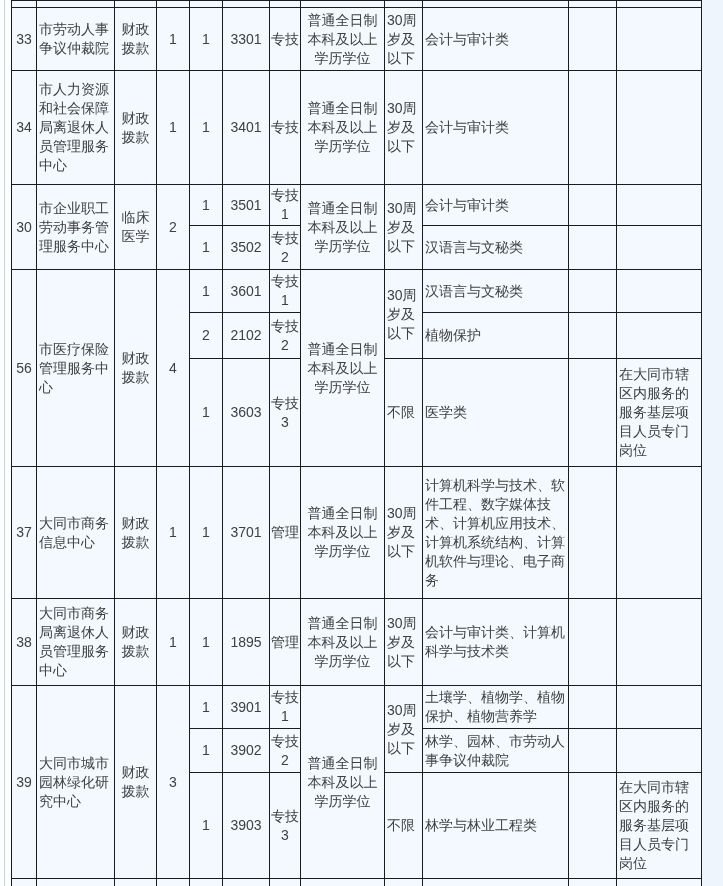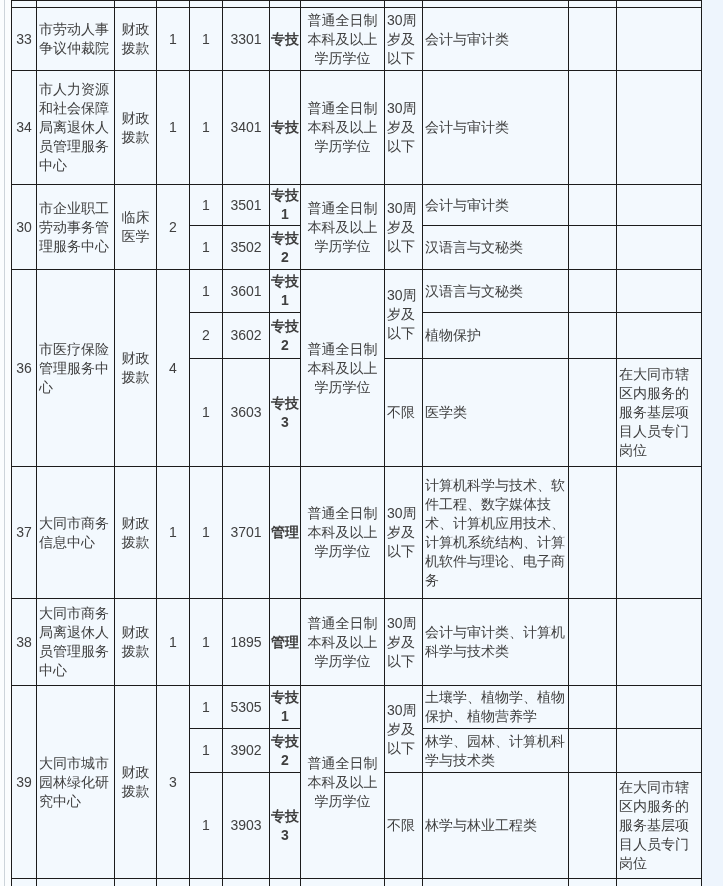--- a/index.html
+++ b/index.html
@@ -16,21 +16,21 @@
     border-collapse: collapse; table-layout: fixed;
     width: 691px; background: #f3f9fe;
   }
   td {
     border: 1px solid #1c1c1c;
     font-size: 14px; line-height: 19px; color: #404040;
     vertical-align: middle; text-align: center;
     padding: 1px 2px; word-break: break-all; overflow: hidden;
   }
   td.l { text-align: left; }
-  td.type { padding: 1px 0; font-weight: bold; }
+  td.type { padding: 1px 0; }
   tr.pt td { padding: 0; height: 7px; line-height: 0; }
   tr.pb td { vertical-align: top; padding-top: 5px; }
 </style>
 </head>
 <body>
 
 <div class="left-strip"></div>
 <div class="page-edge"></div>
 
 <table class="grid">
@@ -113,37 +113,37 @@
   <tr style="height:44px">
     <td>1</td>
     <td>3502</td>
     <td class="type">专技2</td>
     <td class="l">汉语言与文秘类</td>
     <td></td>
     <td class="l"></td>
   </tr>
 
   <tr style="height:43px">
-    <td rowspan="3">36</td>
+    <td rowspan="3">56</td>
     <td rowspan="3" class="l">市医疗保险管理服务中心</td>
     <td rowspan="3">财政拨款</td>
     <td rowspan="3">4</td>
     <td>1</td>
     <td>3601</td>
     <td class="type">专技1</td>
     <td rowspan="3">普通全日制本科及以上学历学位</td>
     <td rowspan="2" class="l">30周岁及以下</td>
     <td class="l">汉语言与文秘类</td>
     <td></td>
     <td class="l"></td>
   </tr>
 
   <tr style="height:46px">
     <td>2</td>
-    <td>3602</td>
+    <td>2102</td>
     <td class="type">专技2</td>
     <td class="l">植物保护</td>
     <td></td>
     <td class="l"></td>
   </tr>
 
   <tr style="height:108px">
     <td>1</td>
     <td>3603</td>
     <td class="type">专技3</td>
@@ -182,34 +182,34 @@
     <td></td>
     <td class="l"></td>
   </tr>
 
   <tr style="height:43px">
     <td rowspan="3">39</td>
     <td rowspan="3" class="l">大同市城市园林绿化研究中心</td>
     <td rowspan="3">财政拨款</td>
     <td rowspan="3">3</td>
     <td>1</td>
-    <td>5305</td>
+    <td>3901</td>
     <td class="type">专技1</td>
     <td rowspan="3">普通全日制本科及以上学历学位</td>
     <td rowspan="2" class="l">30周岁及以下</td>
     <td class="l">土壤学、植物学、植物保护、植物营养学</td>
     <td></td>
     <td class="l"></td>
   </tr>
 
   <tr style="height:44px">
     <td>1</td>
     <td>3902</td>
     <td class="type">专技2</td>
-    <td class="l">林学、园林、计算机科学与技术类</td>
+    <td class="l">林学、园林、市劳动人事争议仲裁院</td>
     <td></td>
     <td class="l"></td>
   </tr>
 
   <tr style="height:106px">
     <td>1</td>
     <td>3903</td>
     <td class="type">专技3</td>
     <td class="l">不限</td>
     <td class="l">林学与林业工程类</td>

